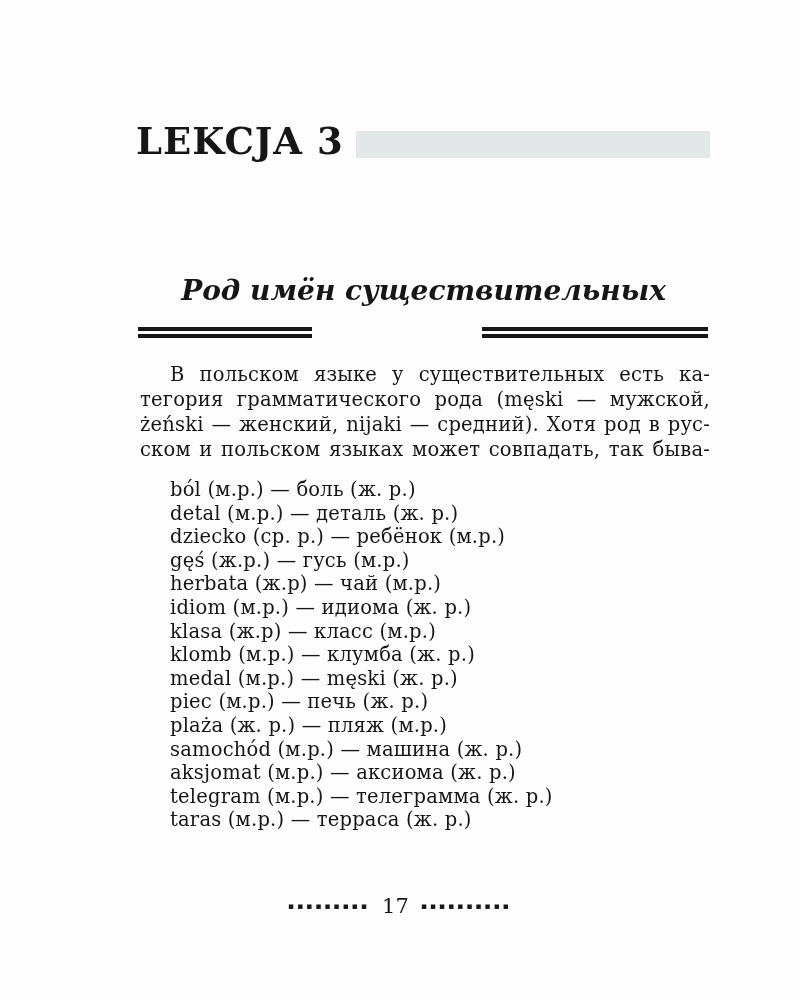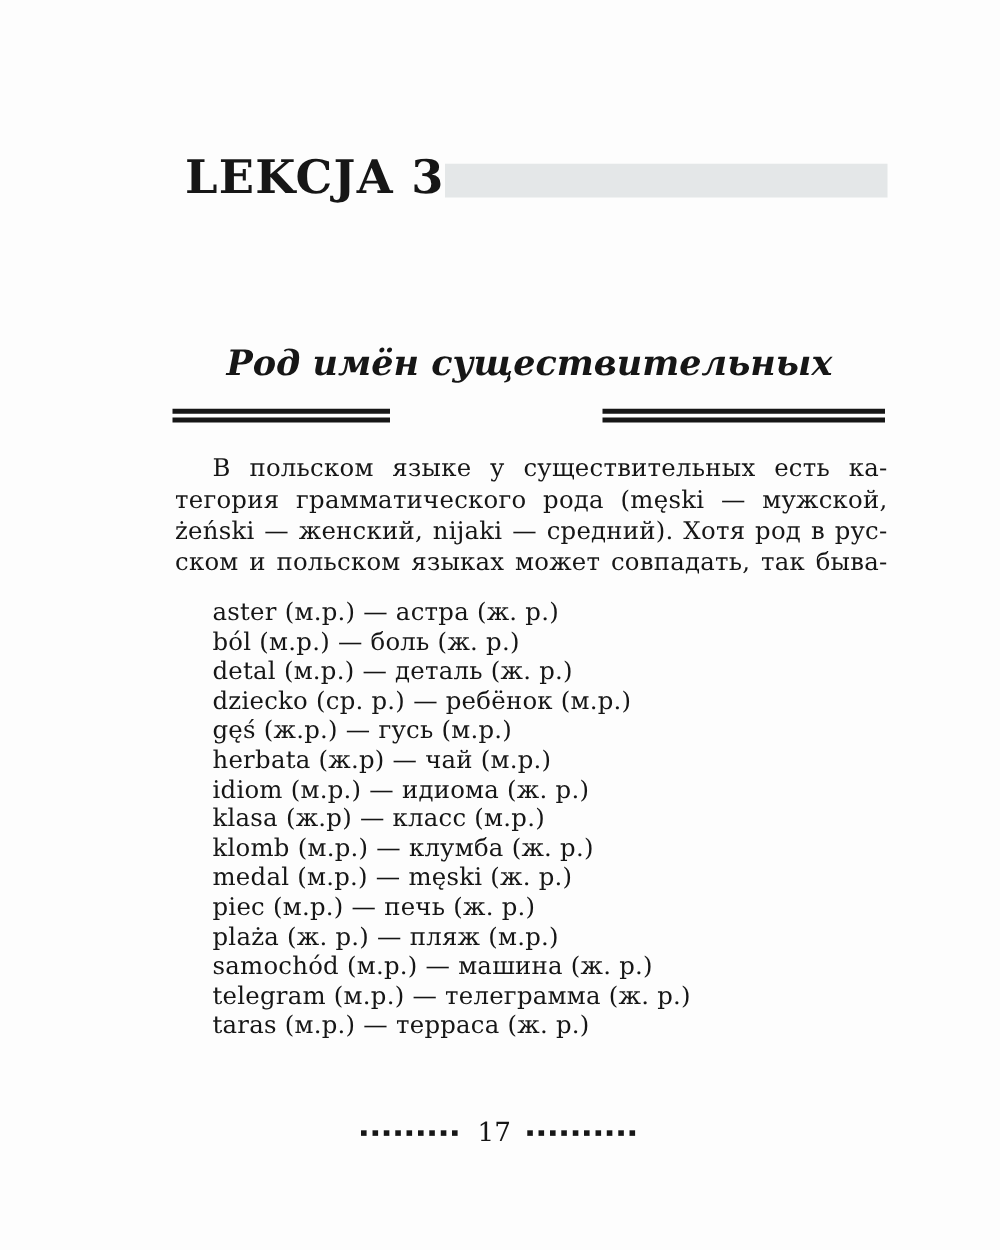--- a/index.html
+++ b/index.html
@@ -13,21 +13,21 @@
     overflow: hidden;
   }
   .page {
     position: relative;
     width: 800px;
     height: 1000px;
   }
   
   .lekcja-text {
     position: absolute;
-    left: 148px;
+    left: 136px;
     top: 122px;
     font-size: 37px;
     font-weight: bold;
     letter-spacing: 1px;
     line-height: 38px;
     white-space: nowrap;
   }
   .lekcja-bar {
     position: absolute;
     left: 356px;
@@ -122,33 +122,33 @@
   <div class="rule rule-right"></div>
 
   <div class="intro">
     <div class="line just indent">В польском языке у существительных есть ка-</div>
     <div class="line just">тегория грамматического рода (męski — мужской,</div>
     <div class="line just">żeński — женский, nijaki — средний). Хотя род в рус-</div>
     <div class="line just">ском и польском языках может совпадать, так быва-</div>
   </div>
 
   <div class="word-list">
-    <div class="word-item">aster (м.р.) — астра (ж. р.)</div>
     <div class="word-item">ból (м.р.) — боль (ж. р.)</div>
     <div class="word-item">detal (м.р.) — деталь (ж. р.)</div>
     <div class="word-item">dziecko (ср. р.) — ребёнок (м.р.)</div>
     <div class="word-item">gęś (ж.р.) — гусь (м.р.)</div>
     <div class="word-item">herbata (ж.р) — чай (м.р.)</div>
     <div class="word-item">idiom (м.р.) — идиома (ж. р.)</div>
     <div class="word-item">klasa (ж.р) — класс (м.р.)</div>
     <div class="word-item">klomb (м.р.) — клумба (ж. р.)</div>
     <div class="word-item">medal (м.р.) — męski (ж. р.)</div>
     <div class="word-item">piec (м.р.) — печь (ж. р.)</div>
     <div class="word-item">plaża (ж. р.) — пляж (м.р.)</div>
     <div class="word-item">samochód (м.р.) — машина (ж. р.)</div>
+    <div class="word-item">aksjomat (м.р.) — аксиома (ж. р.)</div>
     <div class="word-item">telegram (м.р.) — телеграмма (ж. р.)</div>
     <div class="word-item">taras (м.р.) — терраса (ж. р.)</div>
   </div>
 
   <div class="footer">
     <span class="dots">▪▪▪▪▪▪▪▪▪</span>
     <span class="pagenum">17</span>
     <span class="dots">▪▪▪▪▪▪▪▪▪▪</span>
   </div>
 

